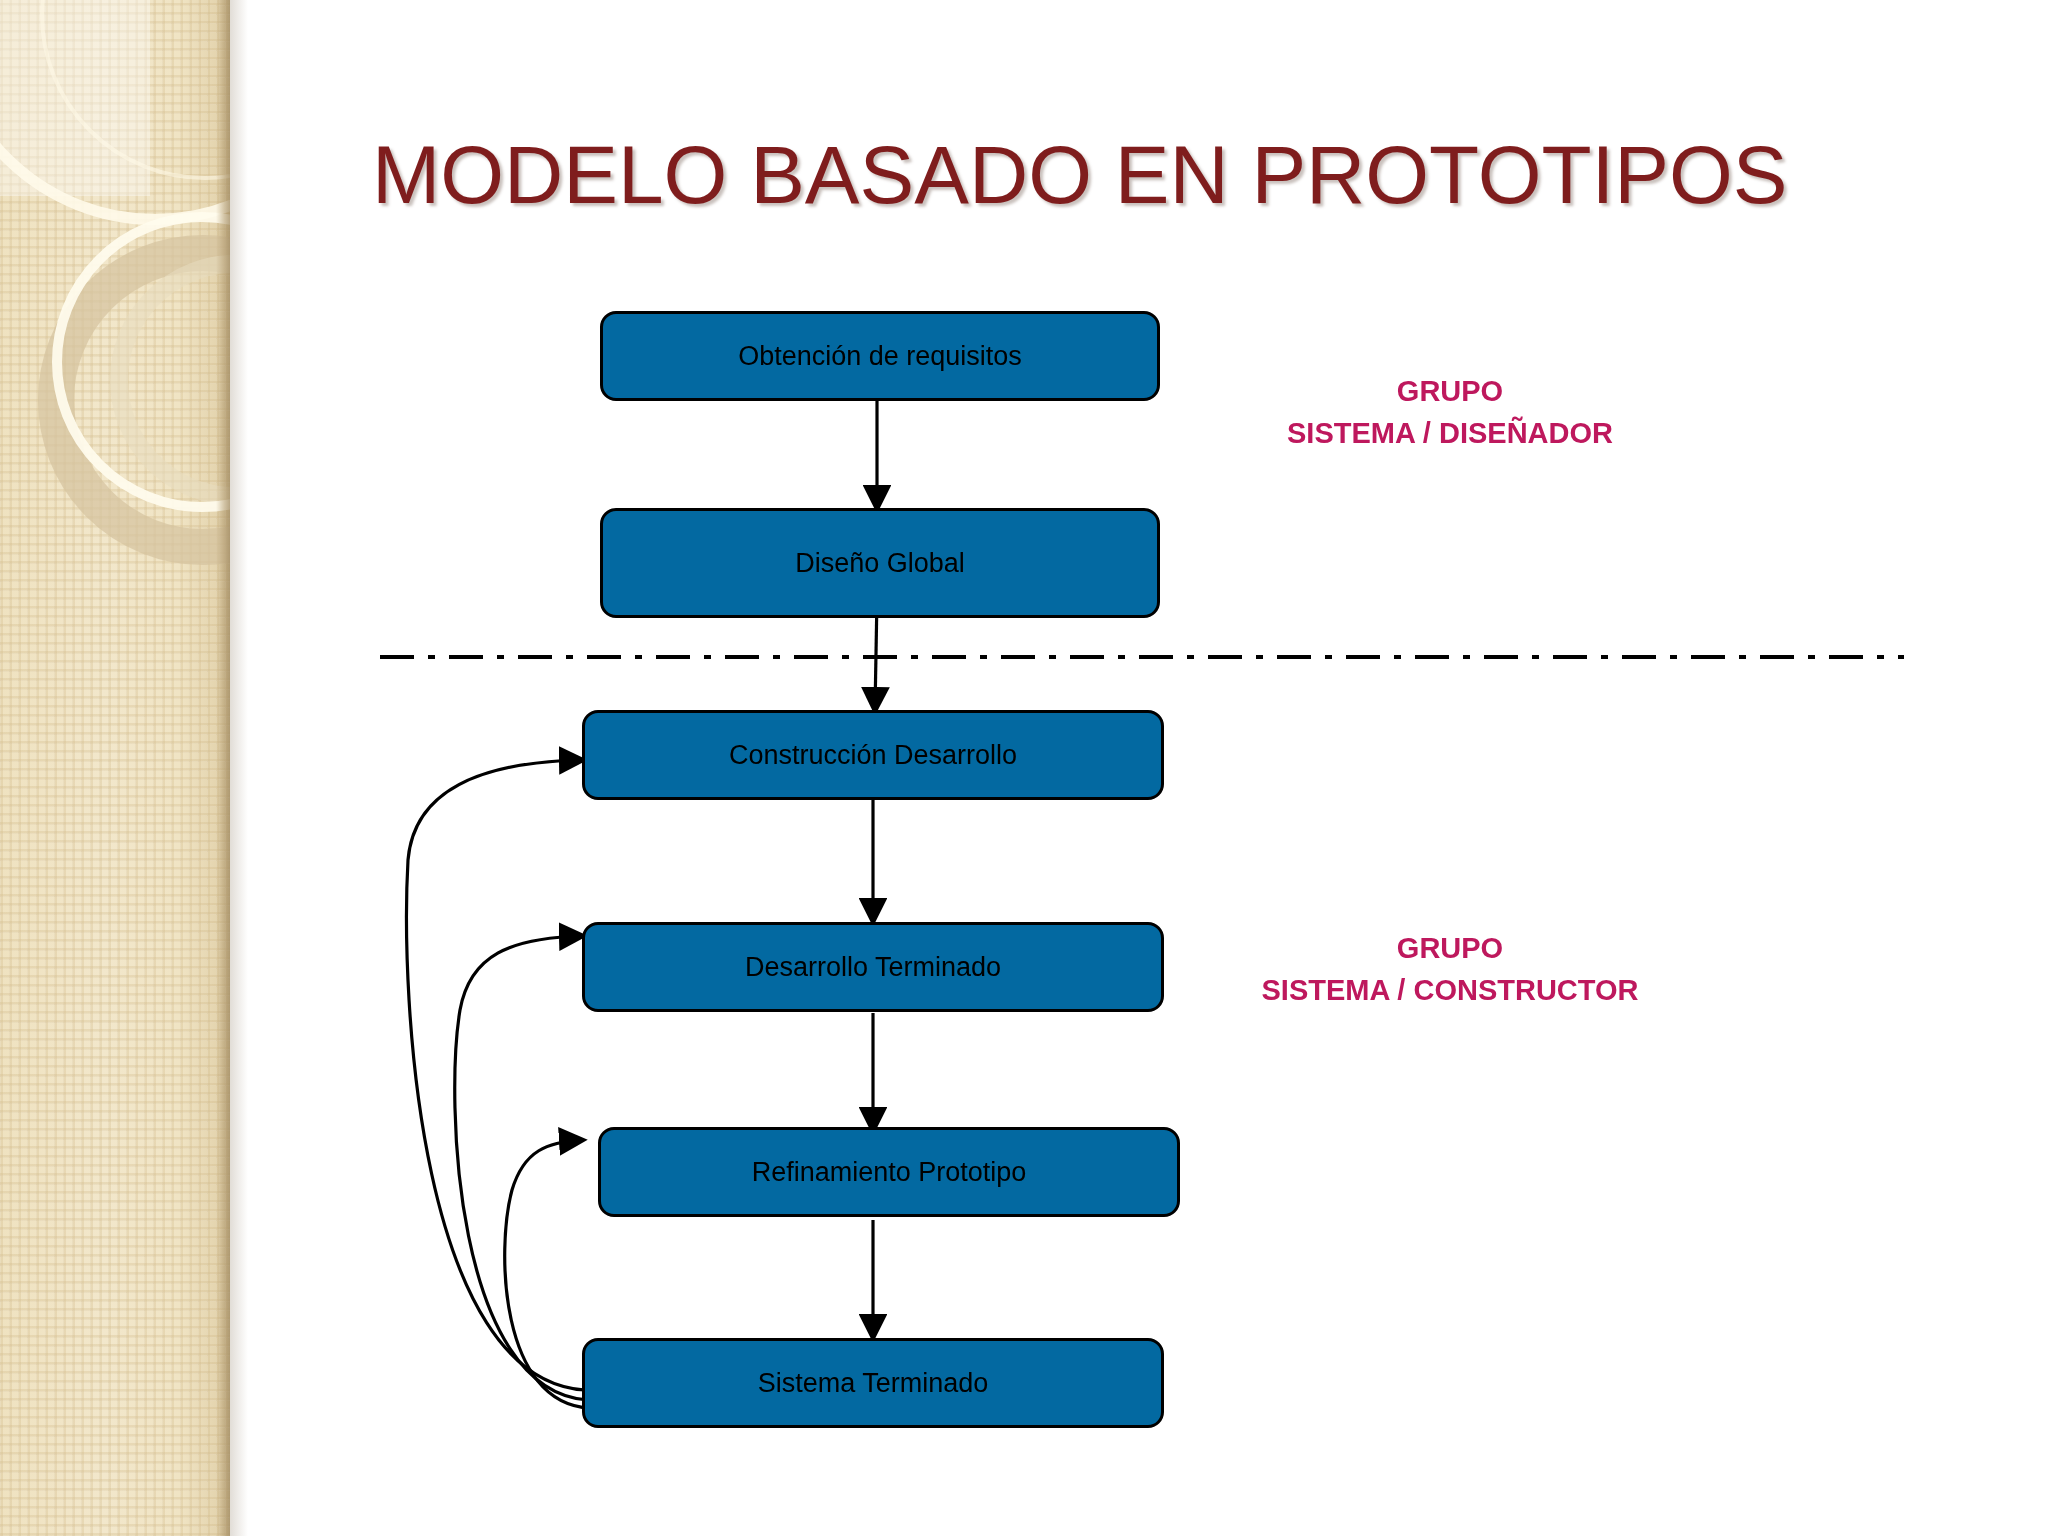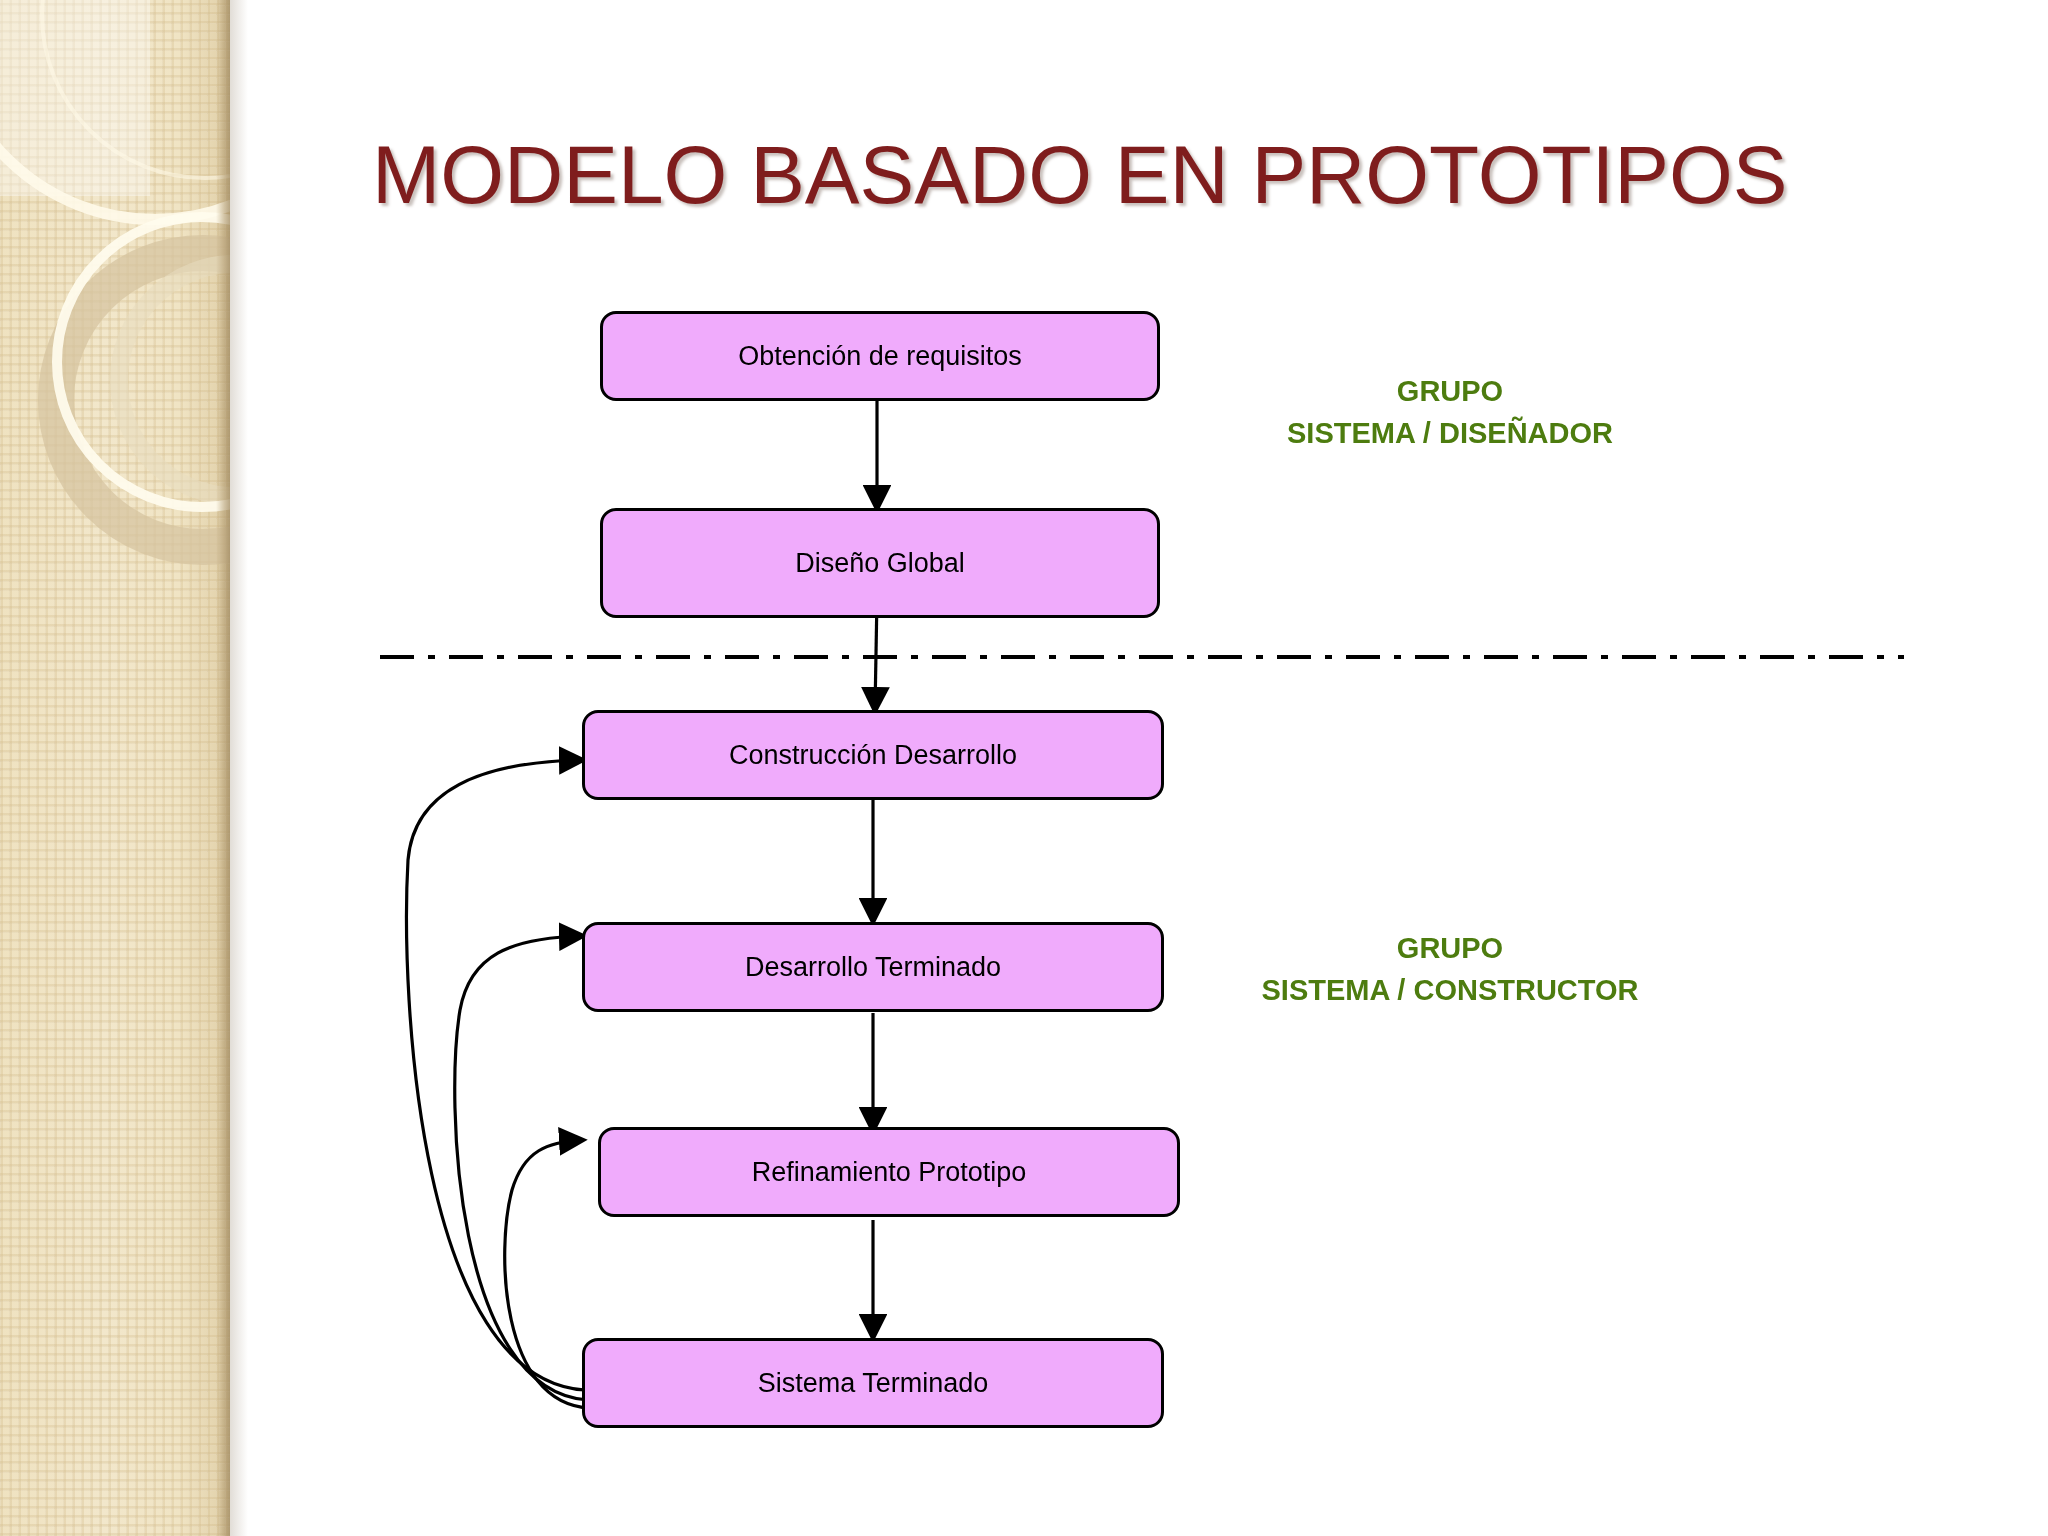--- a/index.html
+++ b/index.html
@@ -105,21 +105,21 @@
     letter-spacing: 0px;
     color: #7f1d1d;
     text-shadow: 3px 3px 3px rgba(120,100,90,0.40);
     white-space: nowrap;
     font-family: "Liberation Sans", sans-serif;
   }
 
   
   .group-label {
     position: absolute;
-    color: #4d7c0f;
+    color: #be185d;
     font-weight: bold;
     font-size: 29px;
     line-height: 42px;
     text-align: center;
     font-family: "Liberation Sans", sans-serif;
     white-space: nowrap;
   }
   #group-user { left: 1180px; top: 370px; width: 540px; }
   #group-system { left: 1180px; top: 927px; width: 540px; }
 
@@ -127,21 +127,21 @@
   #flow {
     position: absolute;
     left: 0; top: 0;
     width: 2048px; height: 1536px;
   }
   .node {
     position: absolute;
     box-sizing: border-box;
     border: 3px solid #000000;
     border-radius: 16px;
-    background: #f0abfc;
+    background: #0369a1;
     display: flex;
     align-items: center;
     justify-content: center;
     font-size: 27px;
     color: #000000;
     font-family: "Liberation Sans", sans-serif;
     white-space: nowrap;
   }
 
   

